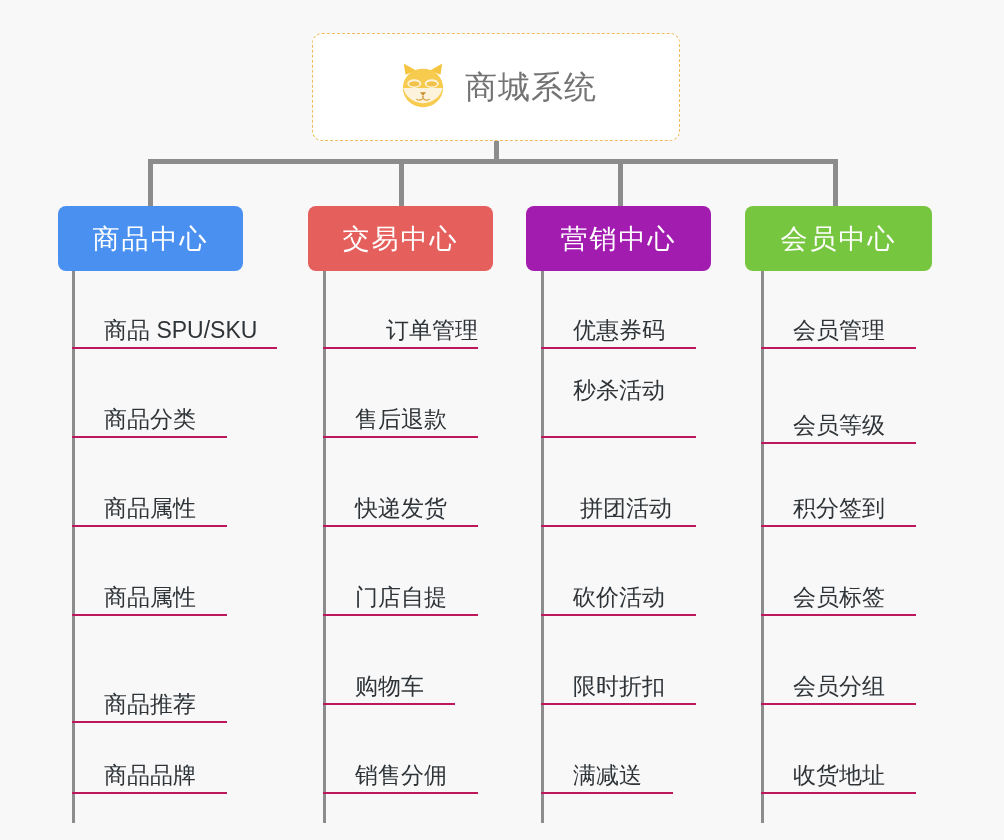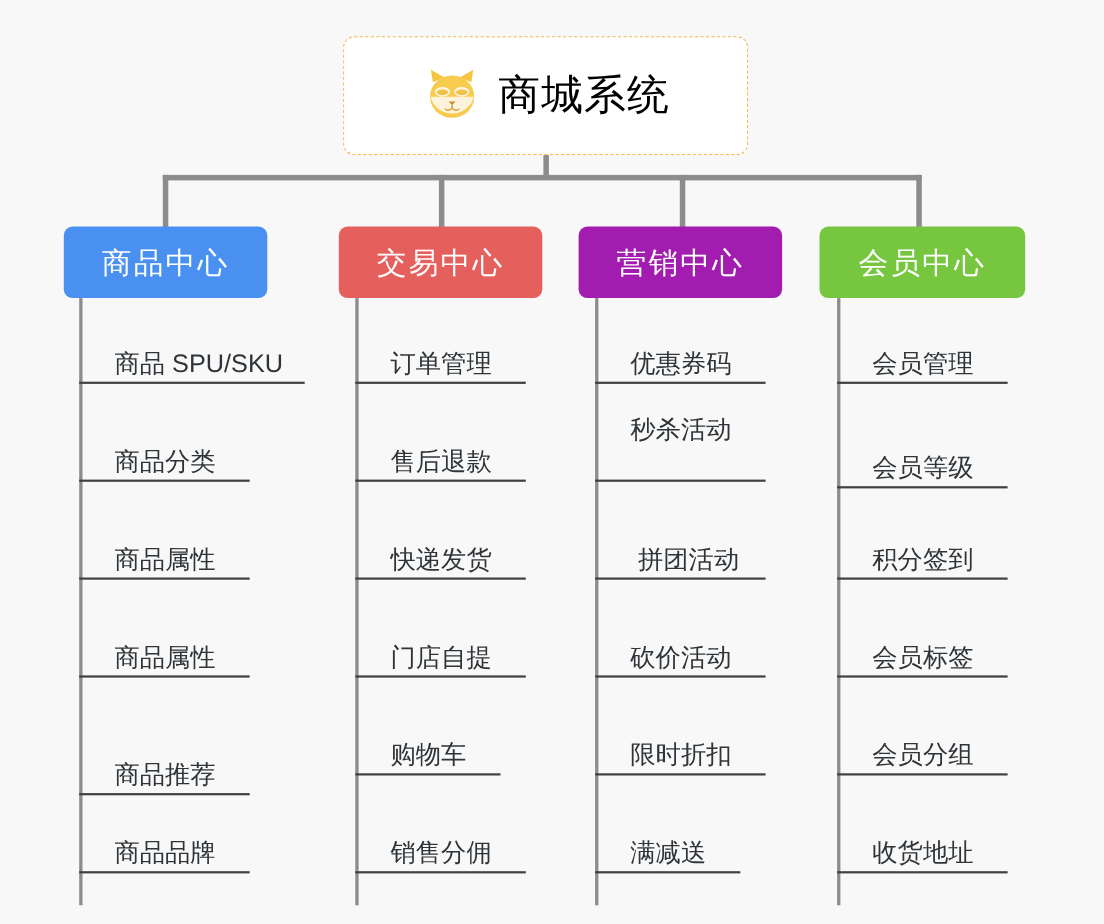--- a/index.html
+++ b/index.html
@@ -34,22 +34,22 @@
     justify-content: center;
     gap: 14px;
   }
   .root-icon {
     width: 56px;
     height: 56px;
     position: relative;
     flex: 0 0 auto;
   }
   .root-title {
-    font-size: 38px;
-    color: #000000;
+    font-size: 32px;
+    color: #737373;
     letter-spacing: 1px;
     line-height: 1;
     white-space: nowrap;
   }
 
   
   .line {
     position: absolute;
     background: #8c8c8c;
   }
@@ -72,21 +72,21 @@
 
   
   .trunk {
     position: absolute;
     width: 3px;
     background: #8c8c8c;
   }
   .leaf {
     position: absolute;
     height: 89px;
-    border-bottom: 2px solid #404040;
+    border-bottom: 2px solid #be185d;
     display: flex;
     align-items: flex-end;
     padding-left: 32px;
     padding-bottom: 4px;
   }
   .leaf-label {
     font-size: 23px;
     color: #2f3438;
     line-height: 1.1;
     white-space: nowrap;
@@ -151,21 +151,21 @@
     <span class="leaf-label">商品推荐</span>
   </div>
   <div class="leaf" style="left:72px; top:705px; width:155px;">
     <span class="leaf-label">商品品牌</span>
   </div>
 
   <div class="cat-box" style="left:308px; top:206px; width:185px; background:#e5605c;">
     <span>交易中心</span>
   </div>
   <div class="trunk" style="left:323px; top:271px; height:552px;"></div>
-  <div class="leaf" style="left:323px; top:260px; width:155px;">
+  <div class="leaf" style="left:323px; top:260px; width:155px;justify-content:flex-end;">
     <span class="leaf-label">订单管理</span>
   </div>
   <div class="leaf" style="left:323px; top:349px; width:155px;">
     <span class="leaf-label">售后退款</span>
   </div>
   <div class="leaf" style="left:323px; top:438px; width:155px;">
     <span class="leaf-label">快递发货</span>
   </div>
   <div class="leaf" style="left:323px; top:527px; width:155px;">
     <span class="leaf-label">门店自提</span>

